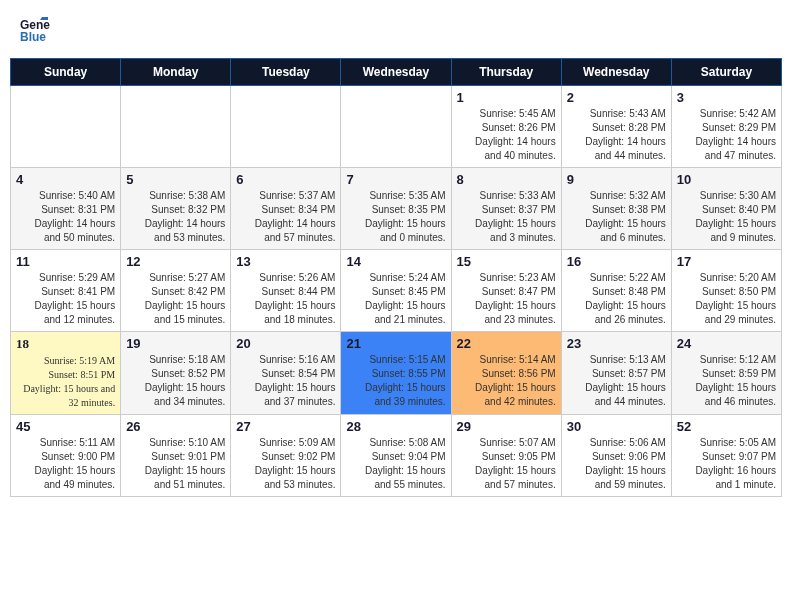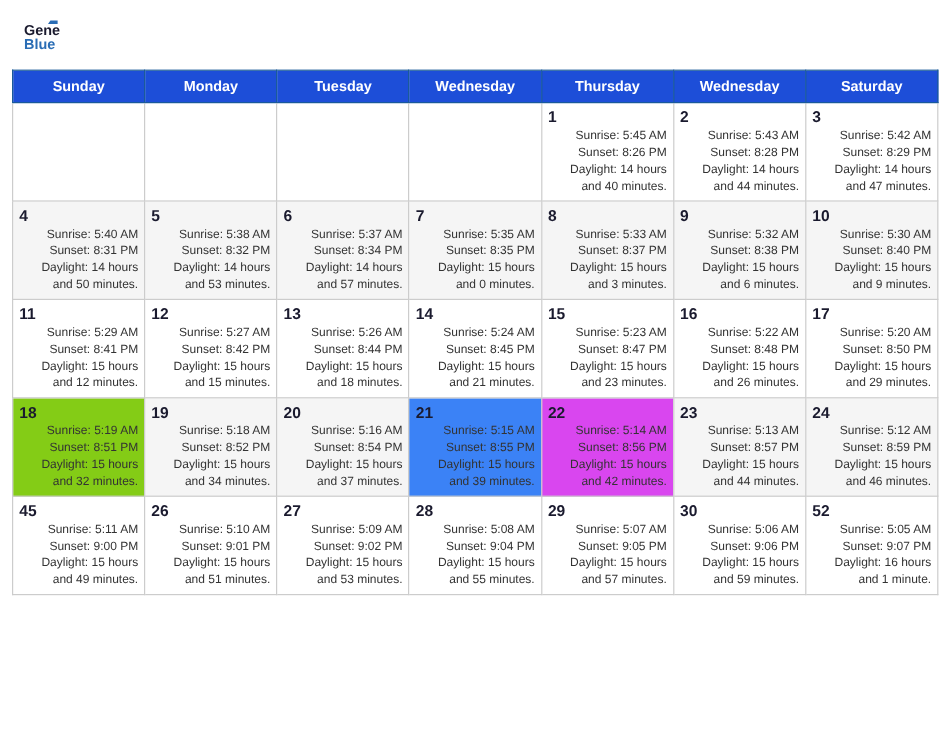--- a/index.html
+++ b/index.html
@@ -48,21 +48,21 @@
     .subtitle {
       font-size: 14px;
       color: #444;
     }
     .calendar {
       width: 100%;
       border-collapse: collapse;
       border: 1px solid #ccc;
     }
     .calendar th {
-      background: #1d4ed8;
+      background: #0f172a;
       color: #fff;
       font-size: 12px;
       font-weight: bold;
       padding: 6px 20px;
       text-align: center;
       border: 1px solid #1a5a9a;
     }
     .calendar td {
       vertical-align: top;
       border: 1px solid #ccc;
@@ -199,37 +199,37 @@
         <td>
           <div class="day-number">16</div>
           <div class="day-info">Sunrise: 5:22 AM<br>Sunset: 8:48 PM<br>Daylight: 15 hours and 26 minutes.</div>
         </td>
         <td>
           <div class="day-number">17</div>
           <div class="day-info">Sunrise: 5:20 AM<br>Sunset: 8:50 PM<br>Daylight: 15 hours and 29 minutes.</div>
         </td>
       </tr>
       <tr>
-        <td style="background: #84cc16;">
+        <td style="background: #fef9c3; font-family: Liberation Serif, serif;">
           <div class="day-number">18</div>
           <div class="day-info">Sunrise: 5:19 AM<br>Sunset: 8:51 PM<br>Daylight: 15 hours and 32 minutes.</div>
         </td>
         <td style="background: rgb(245, 245, 245);">
           <div class="day-number">19</div>
           <div class="day-info">Sunrise: 5:18 AM<br>Sunset: 8:52 PM<br>Daylight: 15 hours and 34 minutes.</div>
         </td>
         <td style="background: rgb(245, 245, 245);">
           <div class="day-number">20</div>
           <div class="day-info">Sunrise: 5:16 AM<br>Sunset: 8:54 PM<br>Daylight: 15 hours and 37 minutes.</div>
         </td>
         <td style="background: #3b82f6;">
           <div class="day-number">21</div>
           <div class="day-info">Sunrise: 5:15 AM<br>Sunset: 8:55 PM<br>Daylight: 15 hours and 39 minutes.</div>
         </td>
-        <td style="background: #d946ef;">
+        <td style="background: #fdba74;">
           <div class="day-number">22</div>
           <div class="day-info">Sunrise: 5:14 AM<br>Sunset: 8:56 PM<br>Daylight: 15 hours and 42 minutes.</div>
         </td>
         <td style="background: rgb(245, 245, 245);">
           <div class="day-number">23</div>
           <div class="day-info">Sunrise: 5:13 AM<br>Sunset: 8:57 PM<br>Daylight: 15 hours and 44 minutes.</div>
         </td>
         <td style="background: rgb(245, 245, 245);">
           <div class="day-number">24</div>
           <div class="day-info">Sunrise: 5:12 AM<br>Sunset: 8:59 PM<br>Daylight: 15 hours and 46 minutes.</div>

